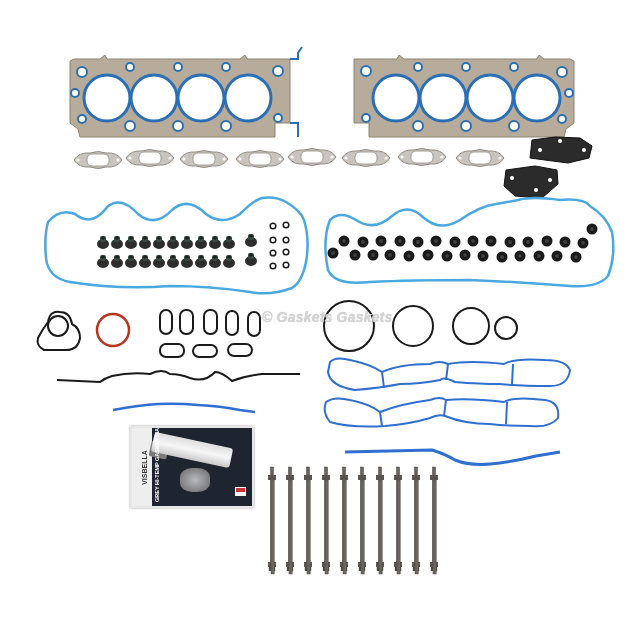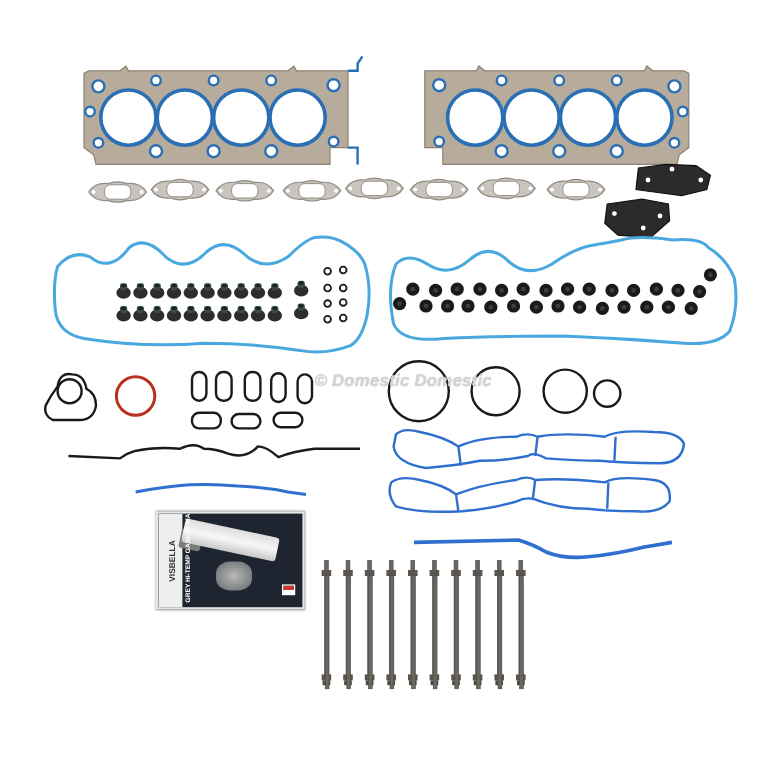--- a/index.html
+++ b/index.html
@@ -249,13 +249,13 @@
 <div class="pkg">
   <div class="pkg-side"></div>
   <div class="pkg-brand">VISBELLA</div>
   <div class="pkg-cap"></div>
   <div class="pkg-tube"></div>
   <div class="pkg-engine"></div>
   <div class="pkg-text">GREY HI-TEMP GASKET MAKER</div>
   <div class="pkg-flag"></div>
 </div>
 
-<div class="watermark">© Domestic Domestic</div>
+<div class="watermark">© Gaskets Gaskets</div>
 
 </body></html>

